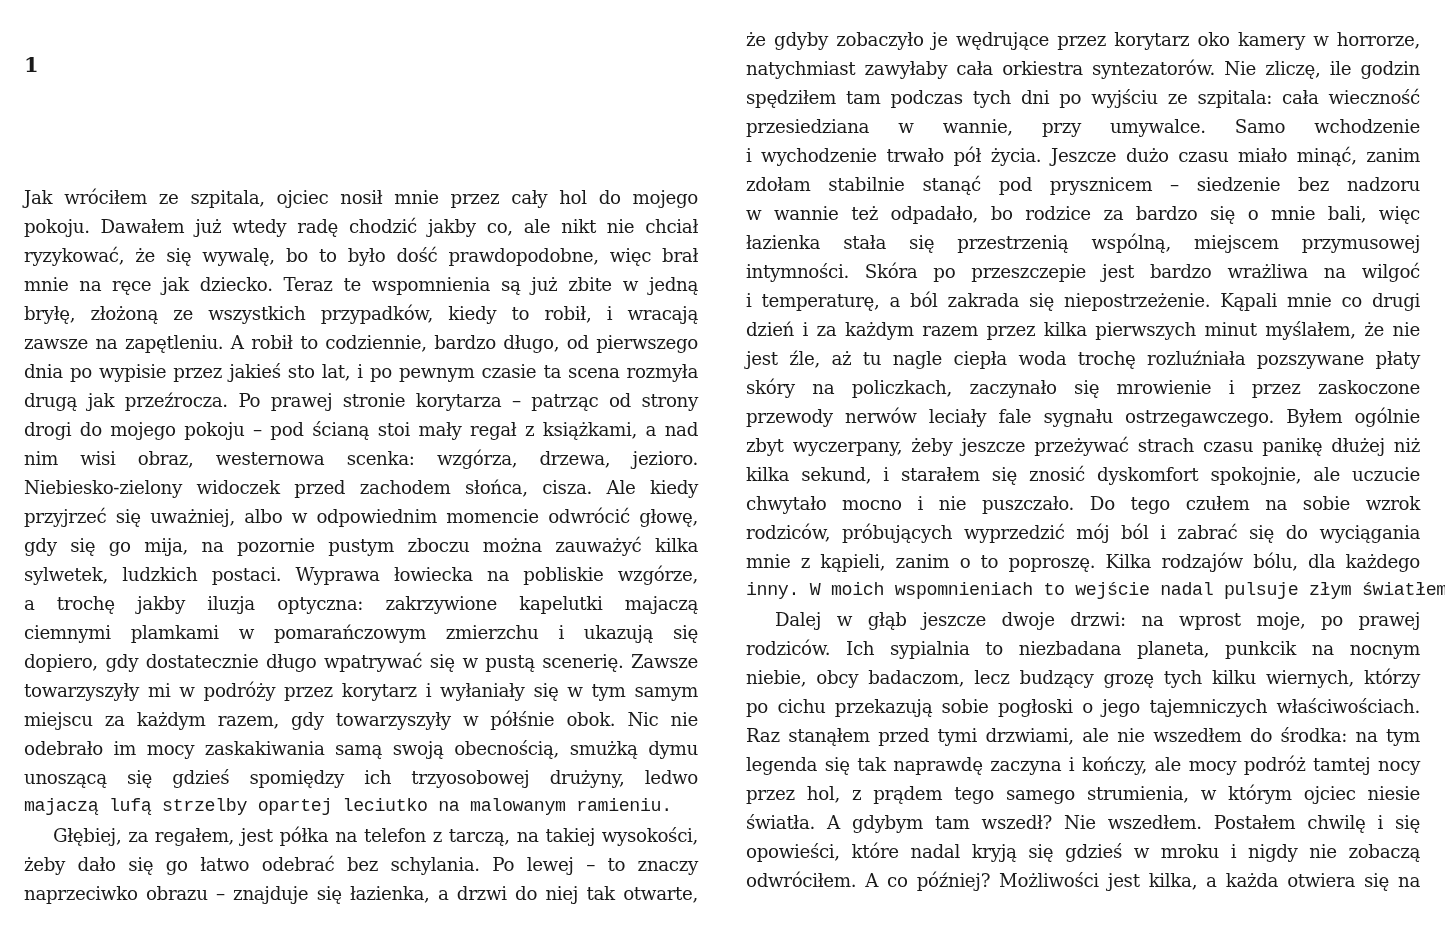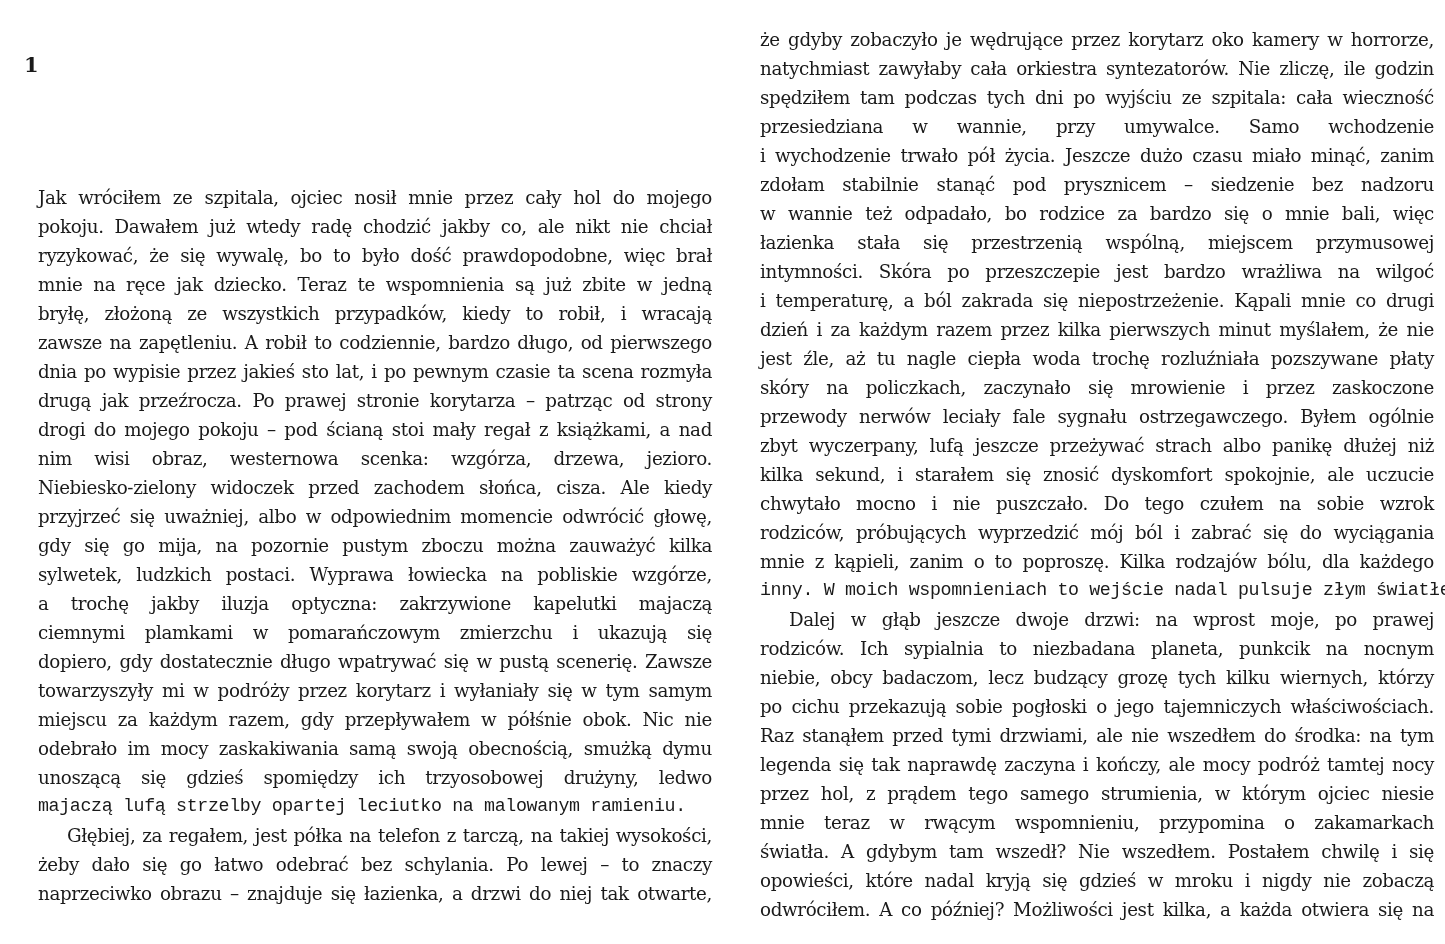--- a/index.html
+++ b/index.html
@@ -1,18 +1,18 @@
 <!DOCTYPE html>
 <html><head>
 <meta charset="utf-8">
 <style>
   html, body { margin:0; padding:0; background:#ffffff; }
   body { width:1445px; height:944px; overflow:hidden; position:relative;
          font-family:"DejaVu Serif","Liberation Serif",serif; color:#1a1a1a; }
-  .col { position:absolute; width:674px;margin-left:14px; }
+  .col { position:absolute; width:674px; }
   #left { left:24px; top:0; }
   #right { left:746px; top:25px; }
   .chapter { position:absolute; left:24px; top:52px; font-size:21px; font-weight:bold; }
   .line { height:29px; line-height:29px; font-size:18.3px; white-space:nowrap;
           text-align:justify; text-align-last:justify; letter-spacing:-0.35px; }
   .line.last { text-align-last:left;font-family:Liberation Mono, monospace; }
   .line.indent { text-indent:29px; }
   #left .lines { position:absolute; top:183px; left:0; width:674px; }
 </style>
 </head>
@@ -33,21 +33,21 @@
       <div class="line">drogi do mojego pokoju – pod ścianą stoi mały regał z książkami, a nad</div>
       <div class="line">nim wisi obraz, westernowa scenka: wzgórza, drzewa, jezioro.</div>
       <div class="line">Niebiesko-zielony widoczek przed zachodem słońca, cisza. Ale kiedy</div>
       <div class="line">przyjrzeć się uważniej, albo w odpowiednim momencie odwrócić głowę,</div>
       <div class="line">gdy się go mija, na pozornie pustym zboczu można zauważyć kilka</div>
       <div class="line">sylwetek, ludzkich postaci. Wyprawa łowiecka na pobliskie wzgórze,</div>
       <div class="line">a trochę jakby iluzja optyczna: zakrzywione kapelutki majaczą</div>
       <div class="line">ciemnymi plamkami w pomarańczowym zmierzchu i ukazują się</div>
       <div class="line">dopiero, gdy dostatecznie długo wpatrywać się w pustą scenerię. Zawsze</div>
       <div class="line">towarzyszyły mi w podróży przez korytarz i wyłaniały się w tym samym</div>
-      <div class="line">miejscu za każdym razem, gdy przepływałem w półśnie obok. Nic nie</div>
+      <div class="line">miejscu za każdym razem, gdy towarzyszyły w półśnie obok. Nic nie</div>
       <div class="line">odebrało im mocy zaskakiwania samą swoją obecnością, smużką dymu</div>
       <div class="line">unoszącą się gdzieś spomiędzy ich trzyosobowej drużyny, ledwo</div>
       <div class="line last">majaczą lufą strzelby opartej leciutko na malowanym ramieniu.</div>
       <div class="line indent">Głębiej, za regałem, jest półka na telefon z tarczą, na takiej wysokości,</div>
       <div class="line">żeby dało się go łatwo odebrać bez schylania. Po lewej – to znaczy</div>
       <div class="line">naprzeciwko obrazu – znajduje się łazienka, a drzwi do niej tak otwarte,</div>
     </div>
 </div>
 
 <div class="col" id="right">
@@ -59,31 +59,30 @@
       <div class="line">i wychodzenie trwało pół życia. Jeszcze dużo czasu miało minąć, zanim</div>
       <div class="line">zdołam stabilnie stanąć pod prysznicem – siedzenie bez nadzoru</div>
       <div class="line">w wannie też odpadało, bo rodzice za bardzo się o mnie bali, więc</div>
       <div class="line">łazienka stała się przestrzenią wspólną, miejscem przymusowej</div>
       <div class="line">intymności. Skóra po przeszczepie jest bardzo wrażliwa na wilgoć</div>
       <div class="line">i temperaturę, a ból zakrada się niepostrzeżenie. Kąpali mnie co drugi</div>
       <div class="line">dzień i za każdym razem przez kilka pierwszych minut myślałem, że nie</div>
       <div class="line">jest źle, aż tu nagle ciepła woda trochę rozluźniała pozszywane płaty</div>
       <div class="line">skóry na policzkach, zaczynało się mrowienie i przez zaskoczone</div>
       <div class="line">przewody nerwów leciały fale sygnału ostrzegawczego. Byłem ogólnie</div>
-      <div class="line">zbyt wyczerpany, lufą jeszcze przeżywać strach albo panikę dłużej niż</div>
+      <div class="line">zbyt wyczerpany, żeby jeszcze przeżywać strach czasu panikę dłużej niż</div>
       <div class="line">kilka sekund, i starałem się znosić dyskomfort spokojnie, ale uczucie</div>
       <div class="line">chwytało mocno i nie puszczało. Do tego czułem na sobie wzrok</div>
       <div class="line">rodziców, próbujących wyprzedzić mój ból i zabrać się do wyciągania</div>
       <div class="line">mnie z kąpieli, zanim o to poproszę. Kilka rodzajów bólu, dla każdego</div>
       <div class="line last">inny. W moich wspomnieniach to wejście nadal pulsuje złym światłem.</div>
       <div class="line indent">Dalej w głąb jeszcze dwoje drzwi: na wprost moje, po prawej</div>
       <div class="line">rodziców. Ich sypialnia to niezbadana planeta, punkcik na nocnym</div>
       <div class="line">niebie, obcy badaczom, lecz budzący grozę tych kilku wiernych, którzy</div>
       <div class="line">po cichu przekazują sobie pogłoski o jego tajemniczych właściwościach.</div>
       <div class="line">Raz stanąłem przed tymi drzwiami, ale nie wszedłem do środka: na tym</div>
       <div class="line">legenda się tak naprawdę zaczyna i kończy, ale mocy podróż tamtej nocy</div>
       <div class="line">przez hol, z prądem tego samego strumienia, w którym ojciec niesie</div>
-      <div class="line">mnie teraz w rwącym wspomnieniu, przypomina o zakamarkach</div>
       <div class="line">światła. A gdybym tam wszedł? Nie wszedłem. Postałem chwilę i się</div>
       <div class="line">opowieści, które nadal kryją się gdzieś w mroku i nigdy nie zobaczą</div>
       <div class="line">odwróciłem. A co później? Możliwości jest kilka, a każda otwiera się na</div>
     </div>
 </div>
 
 </body></html>

